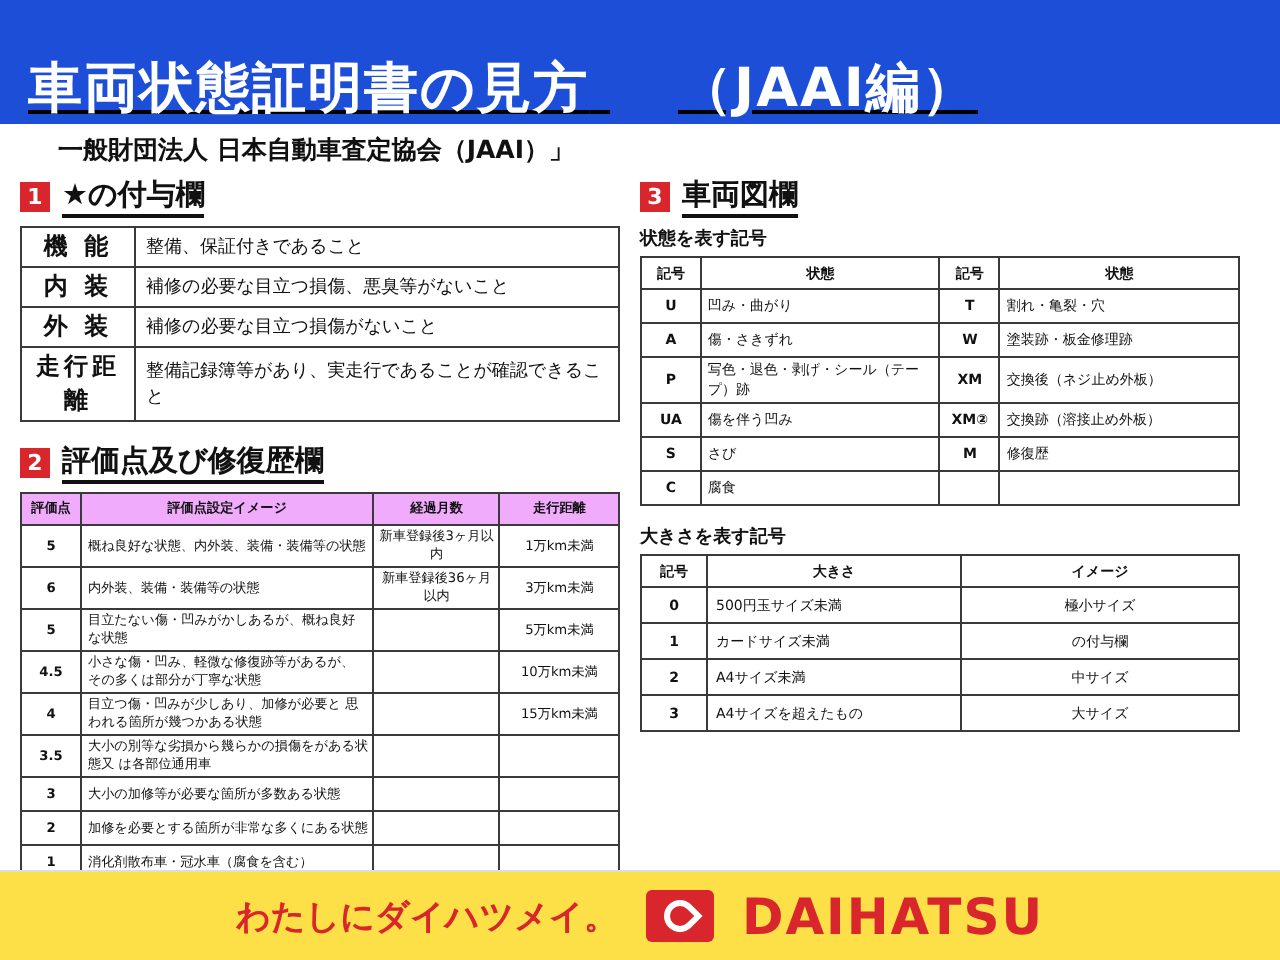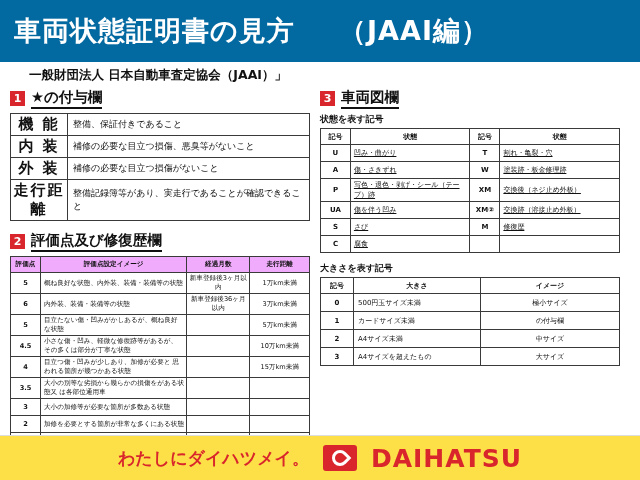--- a/index.html
+++ b/index.html
@@ -1,60 +1,60 @@
 <!DOCTYPE html>
 <html><head>
 <meta charset="utf-8">
 <style>
   html,body{margin:0;padding:0;}
   body{width:640px;height:480px;background:#ffffff;font-family:"DejaVu Sans","Liberation Sans",sans-serif;overflow:hidden;}
   .page{position:relative;width:640px;height:480px;box-sizing:border-box;}
 
   
-  .header{height:62px;background:#0369a1;display:flex;align-items:center;padding:0 14px;box-sizing:border-box;}
+  .header{height:62px;background:#1d4ed8;display:flex;align-items:flex-end;padding:0 14px;box-sizing:border-box;text-decoration:underline;}
   .header .title{color:#ffffff;font-size:27px;font-weight:bold;letter-spacing:1px;font-family:"DejaVu Sans",sans-serif;}
   .header .title .sub{margin-left:34px;}
 
   
   .orgline{padding:5px 12px 2px 29px;font-size:12.5px;color:#111;font-weight:bold;}
 
   
   .body{position:relative;display:flex;padding:0 10px;box-sizing:border-box;gap:10px;}
   .col-left{width:300px;}
   .col-right{width:300px;}
 
   .sect-head{display:flex;align-items:center;margin:2px 0 4px 0;}
   .sect-num{width:15px;height:15px;background:#d8262c;color:#fff;font-size:11px;line-height:15px;text-align:center;font-weight:bold;margin-right:6px;}
   .sect-title{font-size:14.5px;font-weight:bold;color:#111;border-bottom:2px solid #111;padding-bottom:0px;}
 
   table{border-collapse:collapse;width:100%;font-size:8px;}
   table td,table th{border:1px solid #3a3a3a;padding:1px 2px;color:#111;vertical-align:middle;}
 
   
   .t-fuyo td{height:17px;}
-  .t-fuyo td.lbl{width:52px;text-align:center;font-weight:bold;font-size:15px;letter-spacing:2px;}
+  .t-fuyo td.lbl{width:52px;text-align:center;font-weight:bold;font-size:12px;letter-spacing:2px;}
   .t-fuyo td.val{font-size:9px;padding-left:5px;margin-top:37px;}
 
   
   .t-hyoka td,.t-hyoka th{font-size:6.6px;}
   .t-hyoka th{background:#f0abfc;font-weight:bold;text-align:center;height:13px;}
   .t-hyoka td.c0{width:26px;text-align:center;font-weight:bold;}
   .t-hyoka td.c1{width:150px;padding-left:3px;}
   .t-hyoka td.c2{width:62px;text-align:center;}
   .t-hyoka td.c3{width:58px;text-align:center;}
   .t-hyoka td{height:14px;}
 
   .note{font-size:6.2px;color:#c0161c;line-height:1.5;margin-top:3px;}
 
   
   .cap{font-size:9px;font-weight:bold;margin:3px 0 2px 0;color:#111;}
   .t-sign th{background:#fff;font-weight:bold;text-align:center;font-size:7px;height:13px;}
   .t-sign td{font-size:7px;height:14px;}
   .t-sign td.k{width:24px;text-align:center;font-weight:bold;}
-  .t-sign td.d{width:110px;padding-left:3px;text-decoration:underline;}
+  .t-sign td.d{width:110px;padding-left:3px;}
   .t-size th{background:#fff;font-weight:bold;text-align:center;font-size:7px;height:13px;}
   .t-size td{font-size:7px;height:15px;}
   .t-size td.k{width:28px;text-align:center;font-weight:bold;}
   .t-size td.d{width:120px;padding-left:4px;}
   .t-size td.i{text-align:center;}
 
   
   .footer{position:absolute;left:0;bottom:0;width:640px;height:44px;border-top:1px solid #ddd;display:flex;align-items:center;justify-content:center;gap:14px;background:#fde047;}
   .slogan{font-size:17px;font-weight:bold;color:#d8262c;letter-spacing:0px;}
   .dmark{width:34px;height:26px;background:#d8262c;border-radius:3px;position:relative;}

